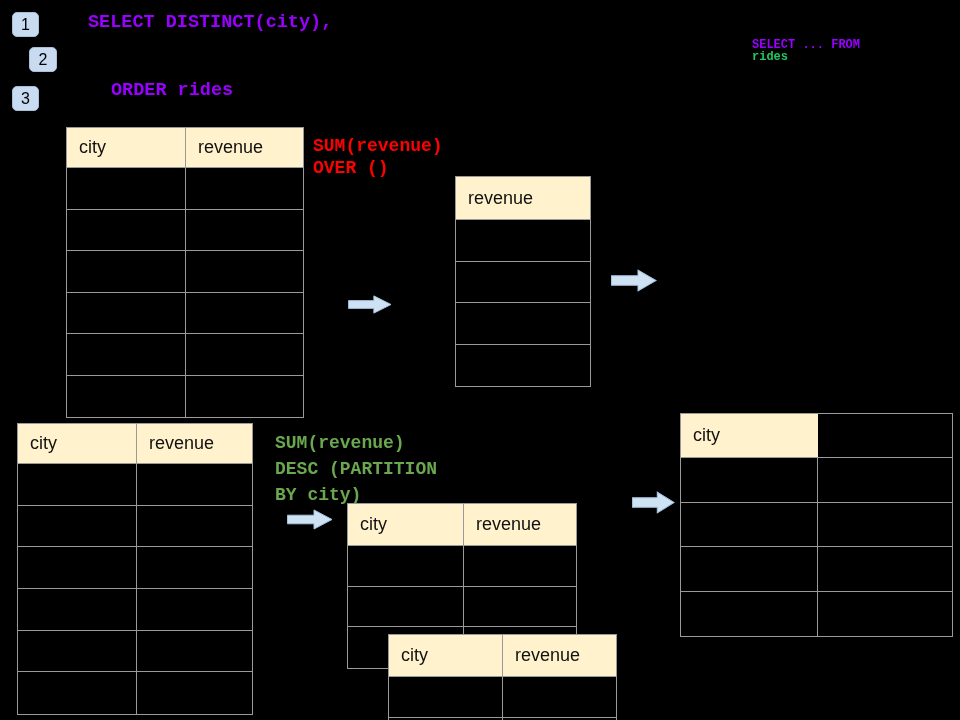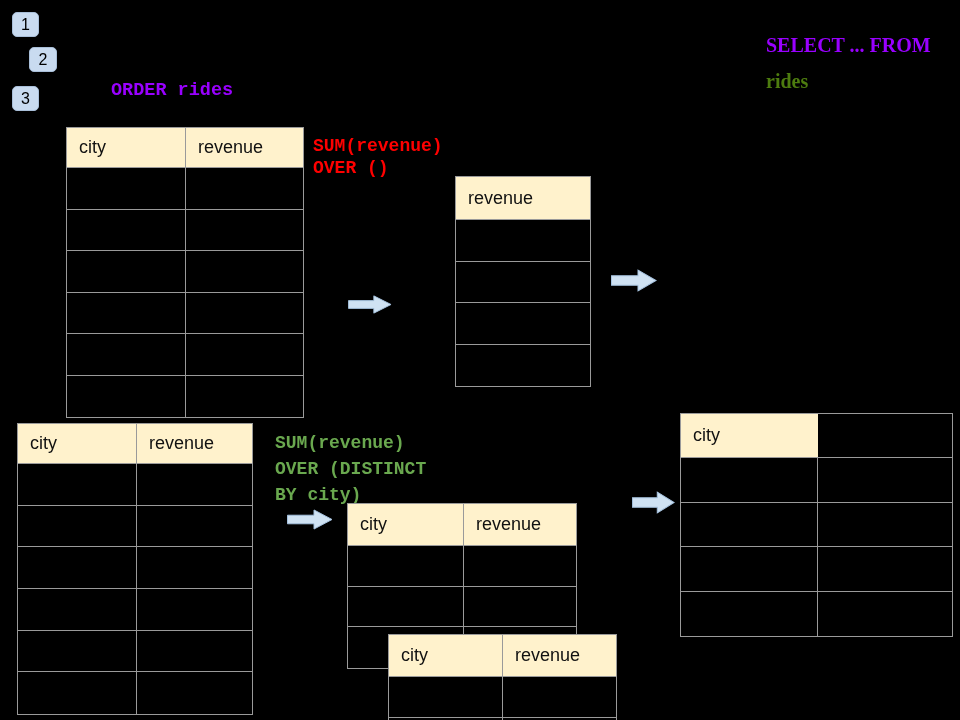--- a/index.html
+++ b/index.html
@@ -30,26 +30,25 @@
   .code {
     position: absolute;
     font-family: "Liberation Mono", monospace;
     font-weight: bold;
     font-size: 18.5px;
     line-height: 22px;
     white-space: pre;
   }
   .code-sm {
     position: absolute;
-    font-family: Liberation Serif, serif;
+    font-family: Liberation Mono, monospace;
     font-weight: bold;
-    font-size: 20px;
+    font-size: 12px;
     line-height: 19px;
     white-space: pre;
-    margin-left: 14px;
   }
   .ann {
     position: absolute;
     font-family: "Liberation Mono", monospace;
     font-weight: bold;
     font-size: 18px;
     white-space: pre;
   }
   .lh22 { line-height: 22px; }
   .lh26 { line-height: 26px; }
@@ -93,35 +92,36 @@
 </style>
 </head>
 <body>
 
 <div class="stage">
 
   <div class="badge" style="left:12px;top:12px;width:27px;height:25px;">1</div>
   <div class="badge" style="left:29px;top:47px;width:28px;height:25px;">2</div>
   <div class="badge" style="left:12px;top:86px;width:27px;height:25px;">3</div>
 
+  <div class="code" style="left: 88px; top: 12px; color: rgb(153, 0, 255);">SELECT DISTINCT(city),</div>
   <div class="code" style="left: 111px; top: 80px; color: rgb(153, 0, 255);">ORDER rides</div>
 
   <div>
     <div class="code-sm" style="left: 752px; top: 36px; color: rgb(153, 0, 255);">SELECT ... FROM</div>
-    <div class="code-sm" style="left: 752px; top: 72px; color: #4d7c0f;">rides</div>
+    <div class="code-sm" style="left: 752px; top: 48px; color: #22c55e;">rides</div>
   </div>
 
   <div>
     <div class="ann lh22" style="left: 313px; top: 135px; color: rgb(255, 0, 0);">SUM(revenue)</div>
     <div class="ann lh22" style="left: 313px; top: 157px; color: rgb(255, 0, 0);">OVER ()</div>
   </div>
 
   <div>
     <div class="ann lh26" style="left: 275px; top: 430px; color: rgb(106, 168, 79);">SUM(revenue)</div>
-    <div class="ann lh26" style="left: 275px; top: 456px; color: rgb(106, 168, 79);">OVER (DISTINCT</div>
+    <div class="ann lh26" style="left: 275px; top: 456px; color: rgb(106, 168, 79);">DESC (PARTITION</div>
     <div class="ann lh26" style="left: 275px; top: 482px; color: rgb(106, 168, 79);">BY city)</div>
   </div>
 
   <div class="dtable" style="left:66px;top:127px;width:238px;">
       <div class="trow thead" style="height: 40px;">
         <div class="tcell" style="width: 119px;">city</div>
         <div class="tcell" style="flex: 1 1 0%;">revenue</div>
       </div>
       <div class="trow" style="height: 41.5px;">
         <div class="tcell" style="width: 119px;"></div>

